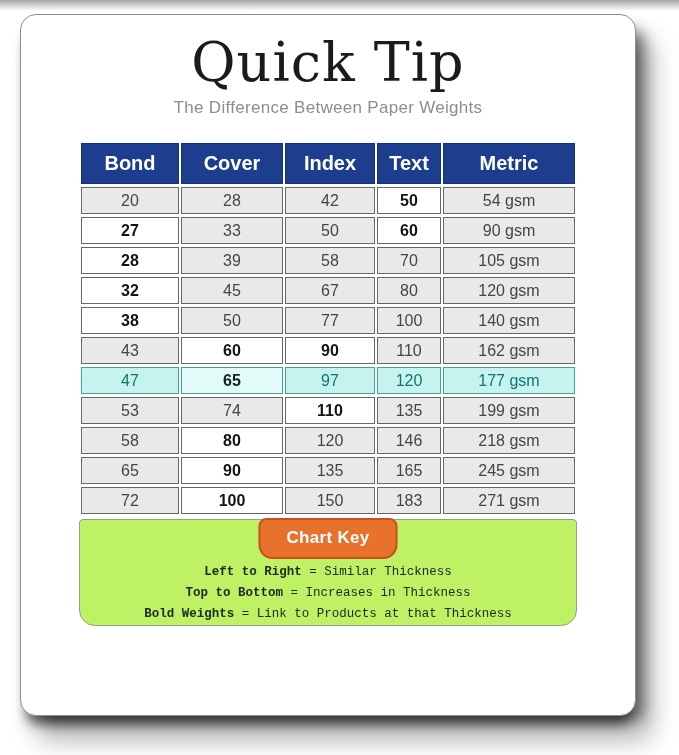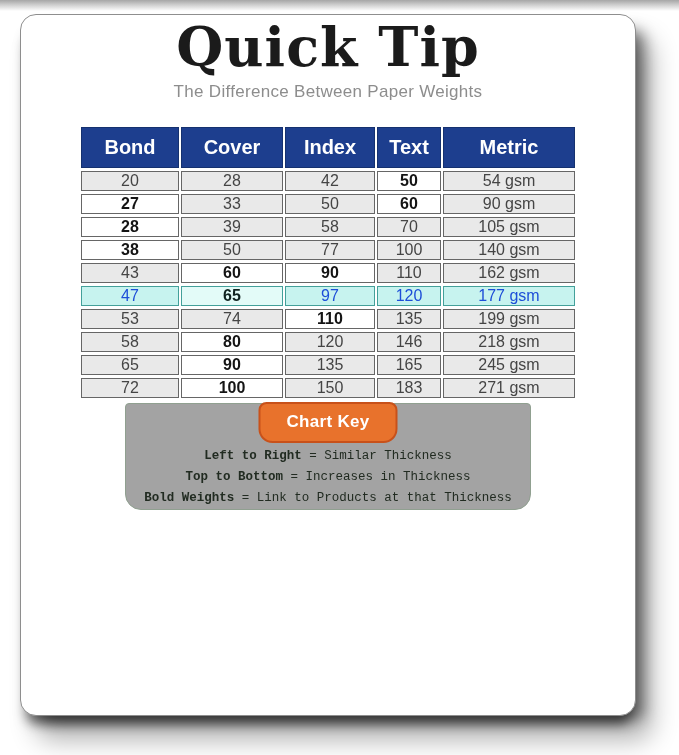--- a/index.html
+++ b/index.html
@@ -13,53 +13,53 @@
     background:linear-gradient(#a6a6a6 0%, #cfcfcf 45%, #ffffff 100%);
   }
   .card {
     position:absolute; left:20px; top:14px; width:616px; height:702px;
     background:#ffffff; border:1px solid #8e8e8e; border-radius:16px;
     box-shadow: 0 14px 12px -6px rgba(0,0,0,0.55),
                 14px 10px 14px -6px rgba(0,0,0,0.45),
                 16px 24px 26px rgba(0,0,0,0.30);
   }
   .title {
-    text-align:center;
-    font-family:"DejaVu Serif", serif; font-weight:bold;
+    margin-top:16px; text-align:center;
+    font-family:"DejaVu Serif", serif; font-weight:normal;
     font-size:54px; line-height:64px; color:#1b1b1b; letter-spacing:1px;
   }
   .subtitle {
     margin-top:3px; text-align:center;
     font-size:17px; color:#8d8d8d; letter-spacing:0.3px;
   }
   table.weights {
     width:498px; margin:22px auto 0 auto; table-layout:fixed;
     border-collapse:separate; border-spacing:2px 3px; background:#fff;
   }
   table.weights thead tr { background:#1d3e8e; }
   table.weights th {
     height:41px; border:1px solid #15316f; color:#ffffff;
     font-weight:bold; font-size:20px; text-align:center;
   }
   table.weights td {
-    height:20px; border:1px solid #666666; background:#e9e9e9;
+    height:27px; border:1px solid #666666; background:#e9e9e9;
     color:#454545; font-size:16px; text-align:center; vertical-align:middle;
   }
   table.weights td.bold {
     background:#ffffff; color:#141414; font-weight:bold; cursor:pointer;
   }
   table.weights tr.highlight td {
-    background:#c7f3ef; border-color:#43a09a; color:#1d4ed8;
+    background:#c7f3ef; border-color:#43a09a; color:#0f766e;
   }
   table.weights tr.highlight td.bold {
     background:#e3fbf8; color:#102220; font-weight:bold;
   }
   .footer-panel {
-    position:relative; width:406px; height:107px; margin:2px auto 0 auto;
-    background:#a3a3a3; border:1px solid #90a090;
+    position:relative; width:498px; height:107px; margin:2px auto 0 auto;
+    background:#bef264; border:1px solid #90a090;
     border-radius:4px 4px 16px 16px;
   }
   .chart-key {
     position:absolute; top:-2px; left:50%; transform:translateX(-50%);
     background:#e8722c; border:2px solid #c8511a;
     border-radius:8px 8px 14px 14px; padding:8px 26px 9px 26px;
     color:#ffffff; font-weight:bold; font-size:17px; letter-spacing:0.3px;
     font-family:"Liberation Sans", sans-serif; cursor:pointer;
   }
   .legend { padding-top:42px; text-align:center;font-family:Liberation Mono, monospace; }
@@ -107,20 +107,27 @@
             <td>50</td>
             <td class="bold">60</td>
             <td>90 gsm</td>
           </tr>
           <tr>
             <td class="bold">28</td>
             <td>39</td>
             <td>58</td>
             <td>70</td>
             <td>105 gsm</td>
+          </tr>
+          <tr>
+            <td class="bold">32</td>
+            <td>45</td>
+            <td>67</td>
+            <td>80</td>
+            <td>120 gsm</td>
           </tr>
           <tr>
             <td class="bold">38</td>
             <td>50</td>
             <td>77</td>
             <td>100</td>
             <td>140 gsm</td>
           </tr>
           <tr>
             <td>43</td>

